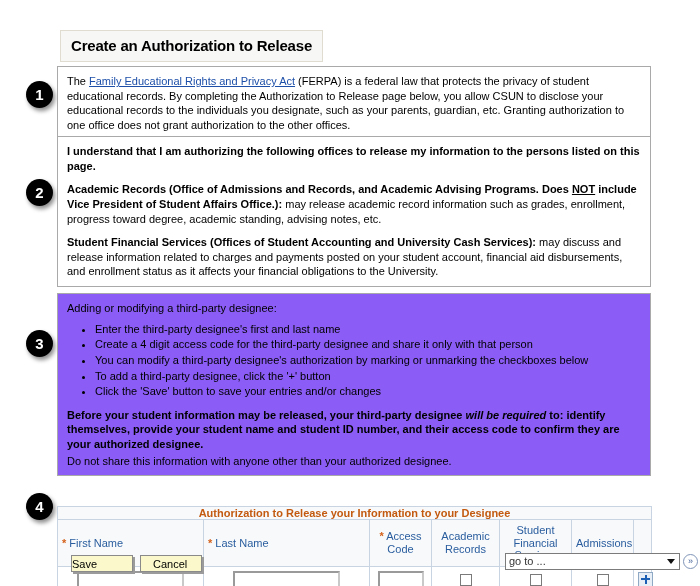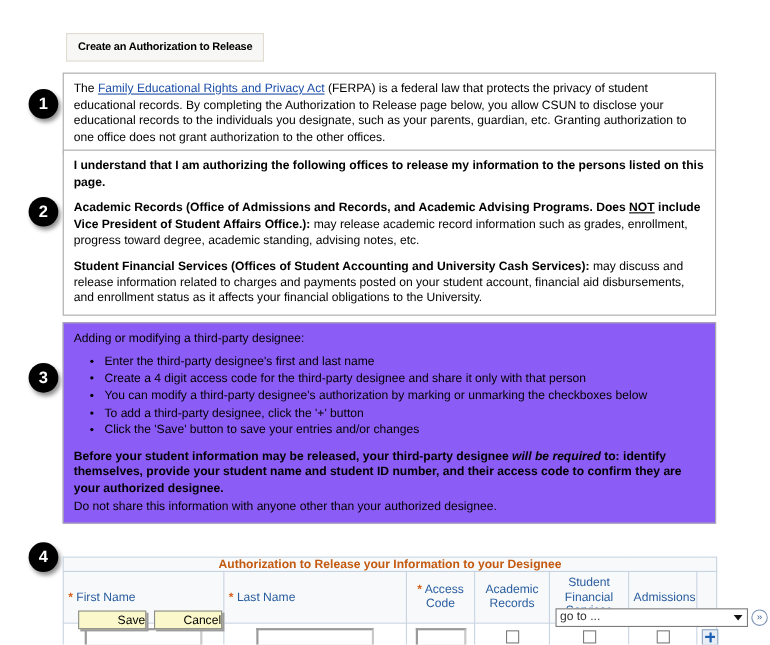--- a/index.html
+++ b/index.html
@@ -43,21 +43,21 @@
   #badge-4 { top: 493px; }
 
   
   .title-box {
     position: absolute;
     left: 60px;
     top: 30px;
     padding: 6px 10px 7px 10px;
     border: 1px solid #e0dcd0;
     background: #f7f7f5;
-    font-size: 10px;
+    font-size: 15px;
     font-weight: bold;
     letter-spacing: -0.2px;
     color: #000;
     white-space: nowrap;
   }
 
   
   .panel {
     position: absolute;
     left: 57px;
@@ -194,21 +194,21 @@
     left: 57px;
     top: 553px;
     width: 643px;
     height: 26px;
   }
   .btn {
     display: inline-block;
     width: 62px;
     height: 17px;
     line-height: 16px;
-    text-align: right;
+    text-align: left;
     background: #fbf9cc;
     border: 1px solid #8a8a8a;
     box-shadow: 2px 2px 0 #9b9b9b;
     font-family: "Liberation Sans", sans-serif;
     font-size: 11px;
     color: #000;
     box-sizing: border-box;
     cursor: pointer;
     padding: 0;
   }

